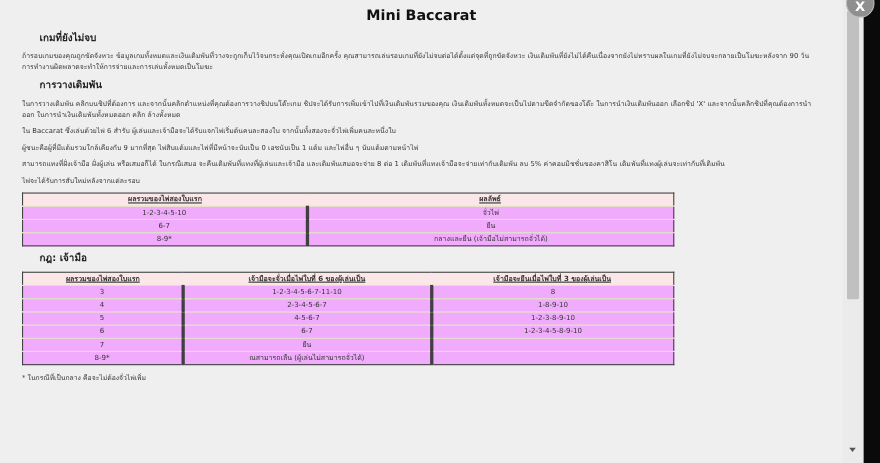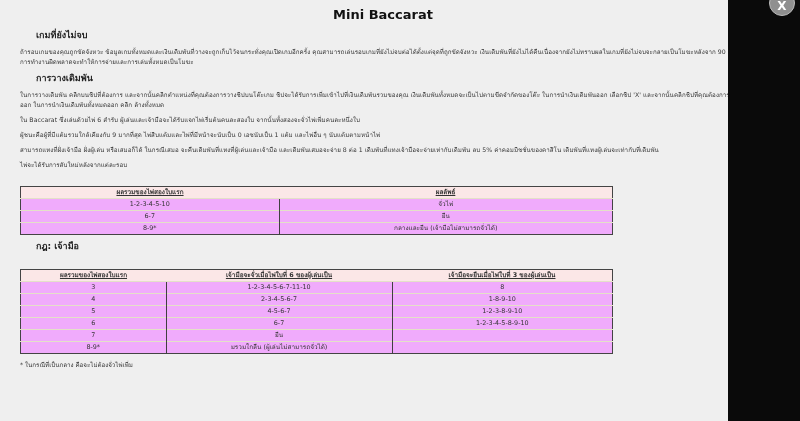--- a/index.html
+++ b/index.html
@@ -3,21 +3,21 @@
 <meta charset="utf-8">
 <style>
   html, body { margin:0; padding:0; }
   body {
     width:800px; height:421px; overflow:hidden;
     background:#0a0a0a;
     font-family:"DejaVu Sans", sans-serif;
     position:relative;
   }
   .dialog {
-    position:absolute; left:0; top:0; width:728px; height:421px;
+    position:absolute; left:0; top:0; width:785px; height:421px;
     background:#efefef;
     overflow:hidden;
   }
   .content {
     position:absolute; left:0; top:0; width:766px; height:421px;
     padding:0 20px 0 20px; box-sizing:border-box;
     color:#222;
   }
   .title {
     text-align:center; font-size:13px; font-weight:bold;
@@ -26,31 +26,31 @@
   h3 {
     font-size:9px; font-weight:bold; margin:4px 0 0 16px; color:#222;
     height:14px; line-height:14px;
   }
   p {
     font-size:6.2px; line-height:10px; margin:5px 0 0 0; color:#333;
     letter-spacing:0.05px;
   }
   table {
     border-collapse:collapse; border:1.5px solid #444;
-    font-size:6.4px; color:#333; margin-top:16px;
+    font-size:6.4px; color:#333; margin-top:5px;
   }
   th {
     background:#fbe7e7; font-weight:bold; text-decoration:underline;
     height:11px; line-height:11px; padding:0; text-align:center;
   }
   td {
     background:#f0abfc; height:11px; line-height:11px; padding:0;
     text-align:center; border-top:1px solid #e4e0c8;
   }
-  td + td { border-left:1px solid #404040; }
+  td + td { border-left:3px solid #404040; }
   .footnote { font-size:6.2px; margin-top:6px; color:#333; }
   .scrollbar {
     position:absolute; left:766px; top:0; width:19px; height:421px;
     background:#ebebeb;
   }
   .thumb {
     position:absolute; left:4px; top:10px; width:11px; height:262px;
     background:#c0c0c0; border-radius:1px;
   }
   .arrow-down {
@@ -132,21 +132,21 @@
         <td>6-7</td>
         <td>1-2-3-4-5-8-9-10</td>
       </tr>
       <tr>
         <td>7</td>
         <td>ยืน</td>
         <td></td>
       </tr>
       <tr>
         <td>8-9*</td>
-        <td>มรวมใกลืน (ผู้เล่นไม่สามารถจั่วได้)</td>
+        <td>ณสามารถเลืน (ผู้เล่นไม่สามารถจั่วได้)</td>
         <td></td>
       </tr>
     </tbody>
       </table>
 
     <div class="footnote">* ในกรณีที่เป็นกลาง คือจะไม่ต้องจั่วไพ่เพิ่ม</div>
   </div>
 
   <div class="scrollbar">
     <div class="thumb"></div>

